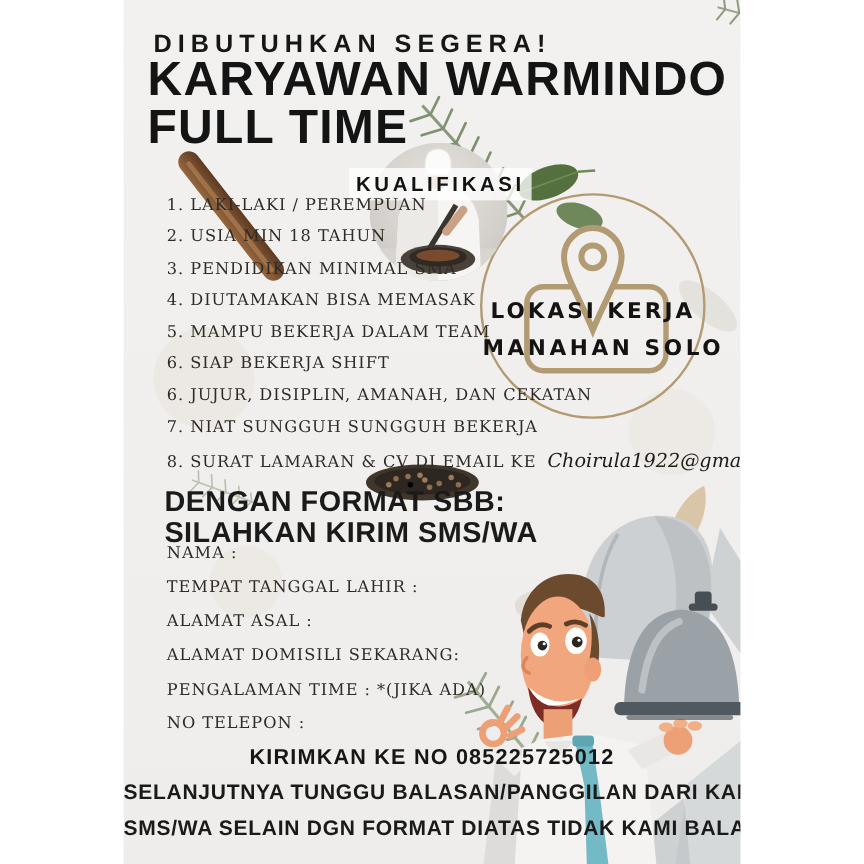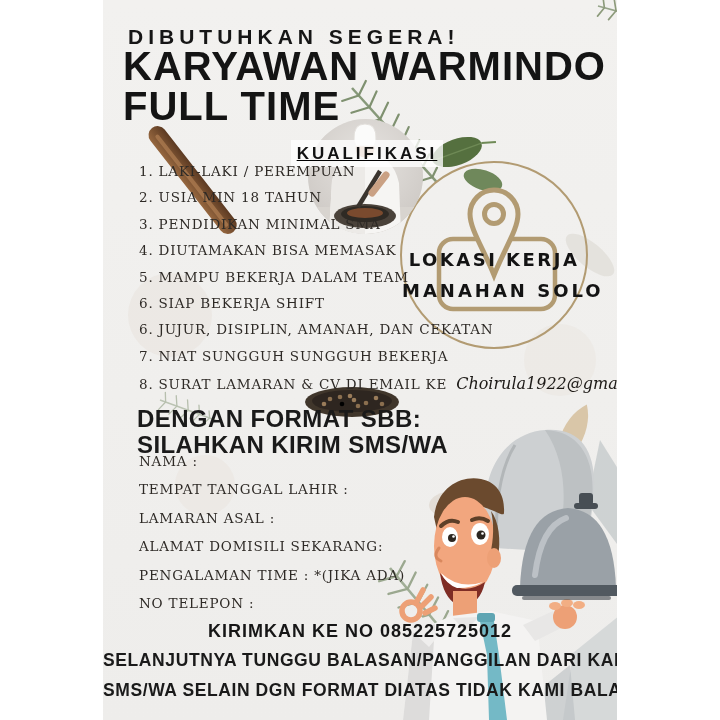--- a/index.html
+++ b/index.html
@@ -8,21 +8,21 @@
   .poster{position:absolute;left:103px;top:0;width:514px;height:720px;overflow:hidden;
           background:linear-gradient(180deg,#f2f1ef 0%,#f0efed 55%,#eeedeb 100%);}
   .abs{position:absolute;}
 
   
   .urgency{left:25px;top:25px;font-size:21px;font-weight:bold;letter-spacing:5px;color:#161616;white-space:nowrap;}
   .title{left:20px;top:46px;font-size:40px;line-height:40px;font-weight:bold;letter-spacing:1px;color:#141414;white-space:nowrap;}
 
   
   .kual-band{left:188px;top:140px;width:152px;height:27px;background:rgba(255,255,255,0.78);
-             display:flex;align-items:center;justify-content:center;z-index:6;text-decoration:underline;}
+             display:flex;align-items:center;justify-content:center;z-index:6;}
   .kual-band span{font-size:17px;font-weight:bold;letter-spacing:3px;color:#121212;}
   .photo-circle{left:205px;top:119px;width:115px;height:115px;border-radius:50%;overflow:hidden;z-index:5;
                 box-shadow:0 0 0 1px rgba(0,0,0,0.04) inset;}
   .q-list{left:36px;top:163px;width:330px;z-index:7;}
   .q-item{height:26.4px;font-family:"DejaVu Serif",serif;font-size:13.5px;letter-spacing:0.8px;
           color:#2e2a26;white-space:nowrap;}
   .email{font-style:italic;font-size:16px;letter-spacing:0px;margin-left:4px;color:#1d1a17;}
 
   
   .loc-circle{left:297px;top:161px;width:184px;height:184px;border:2px solid #b29b72;border-radius:50%;z-index:4;}
@@ -237,21 +237,21 @@
     </div>
 
     <div class="abs sms-heading">
       <div>DENGAN FORMAT SBB:</div>
       <div>SILAHKAN KIRIM SMS/WA</div>
     </div>
 
     <div class="abs form-list">
       <div class="form-item">NAMA :</div>
       <div class="form-item">TEMPAT TANGGAL LAHIR :</div>
-      <div class="form-item">LAMARAN ASAL :</div>
+      <div class="form-item">ALAMAT ASAL :</div>
       <div class="form-item">ALAMAT DOMISILI SEKARANG:</div>
       <div class="form-item">PENGALAMAN TIME : *(JIKA ADA)</div>
       <div class="form-item">NO TELEPON :</div>
     </div>
 
     <div class="abs send-line">KIRIMKAN KE NO 085225725012</div>
     <div class="abs footer1">SELANJUTNYA TUNGGU BALASAN/PANGGILAN DARI KAMI</div>
     <div class="abs footer2">SMS/WA SELAIN DGN FORMAT DIATAS TIDAK KAMI BALAS</div>
   </div>
 </div>

